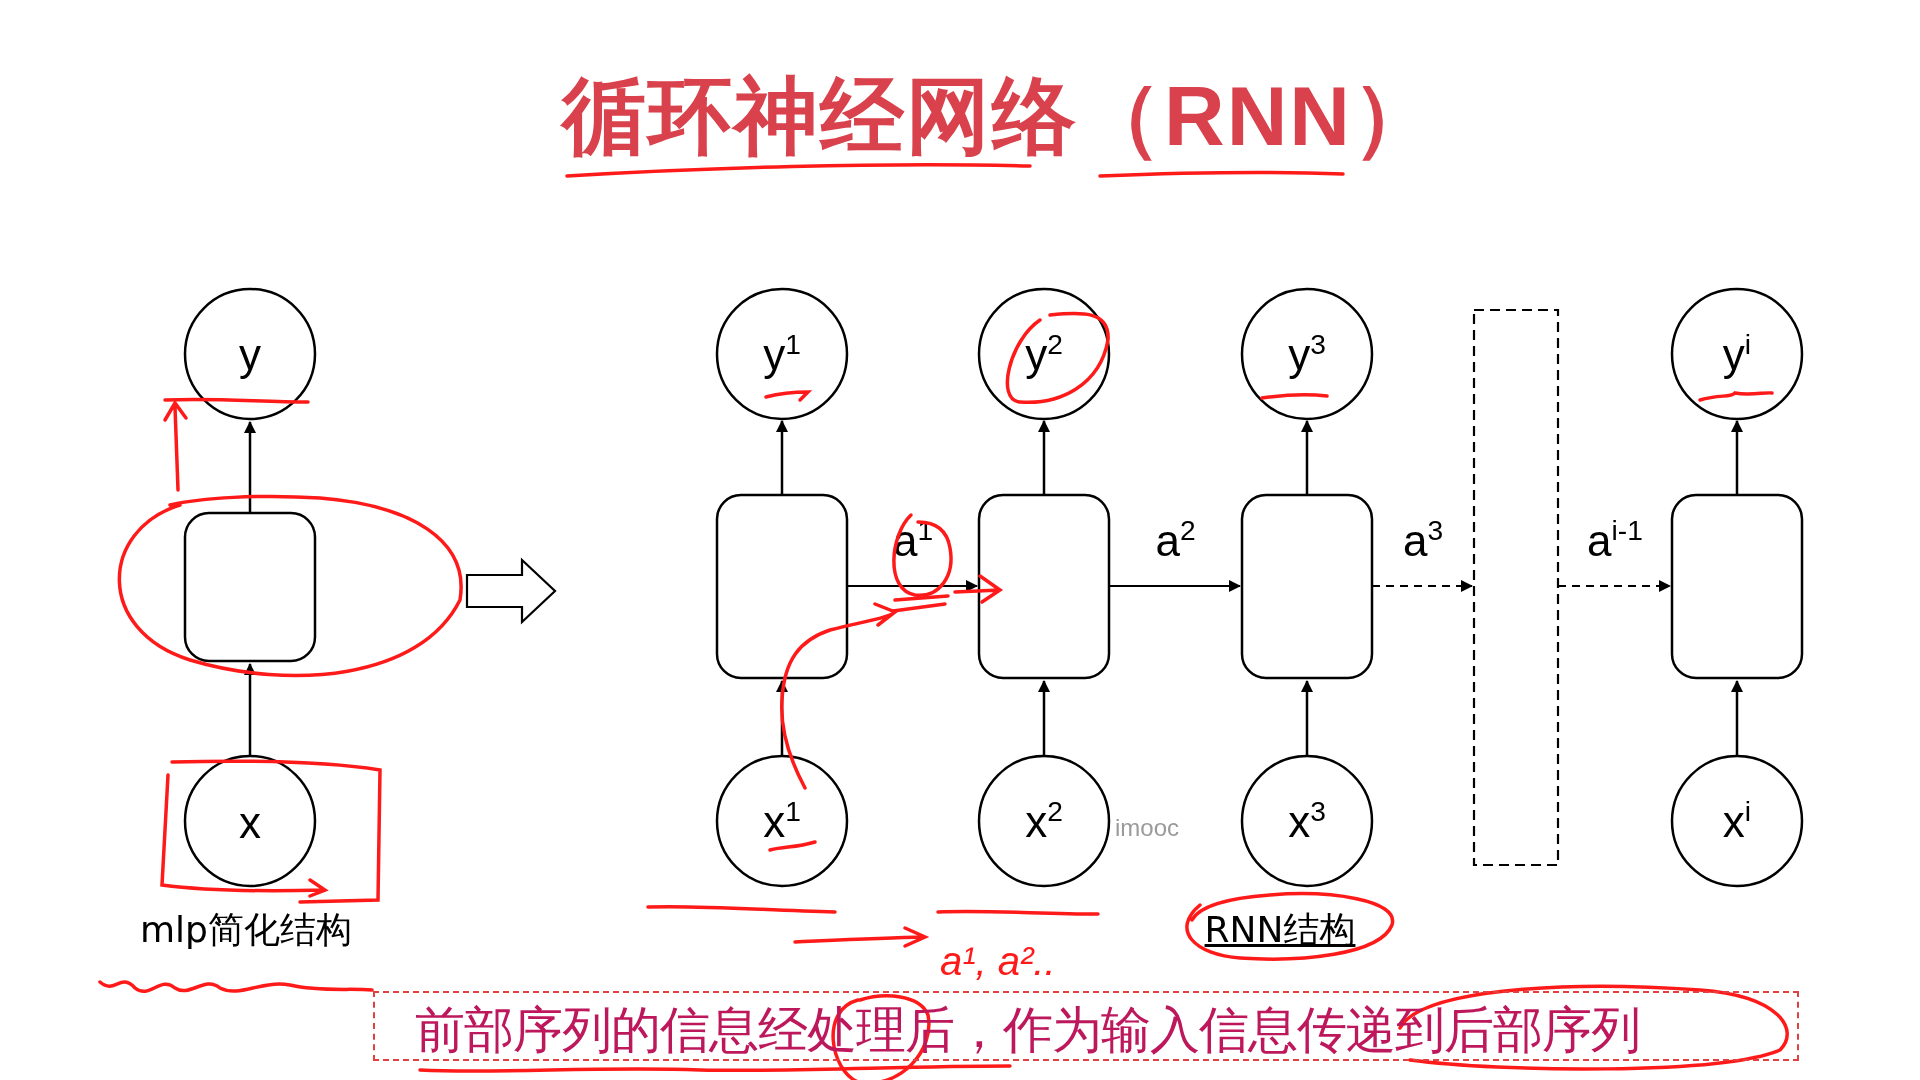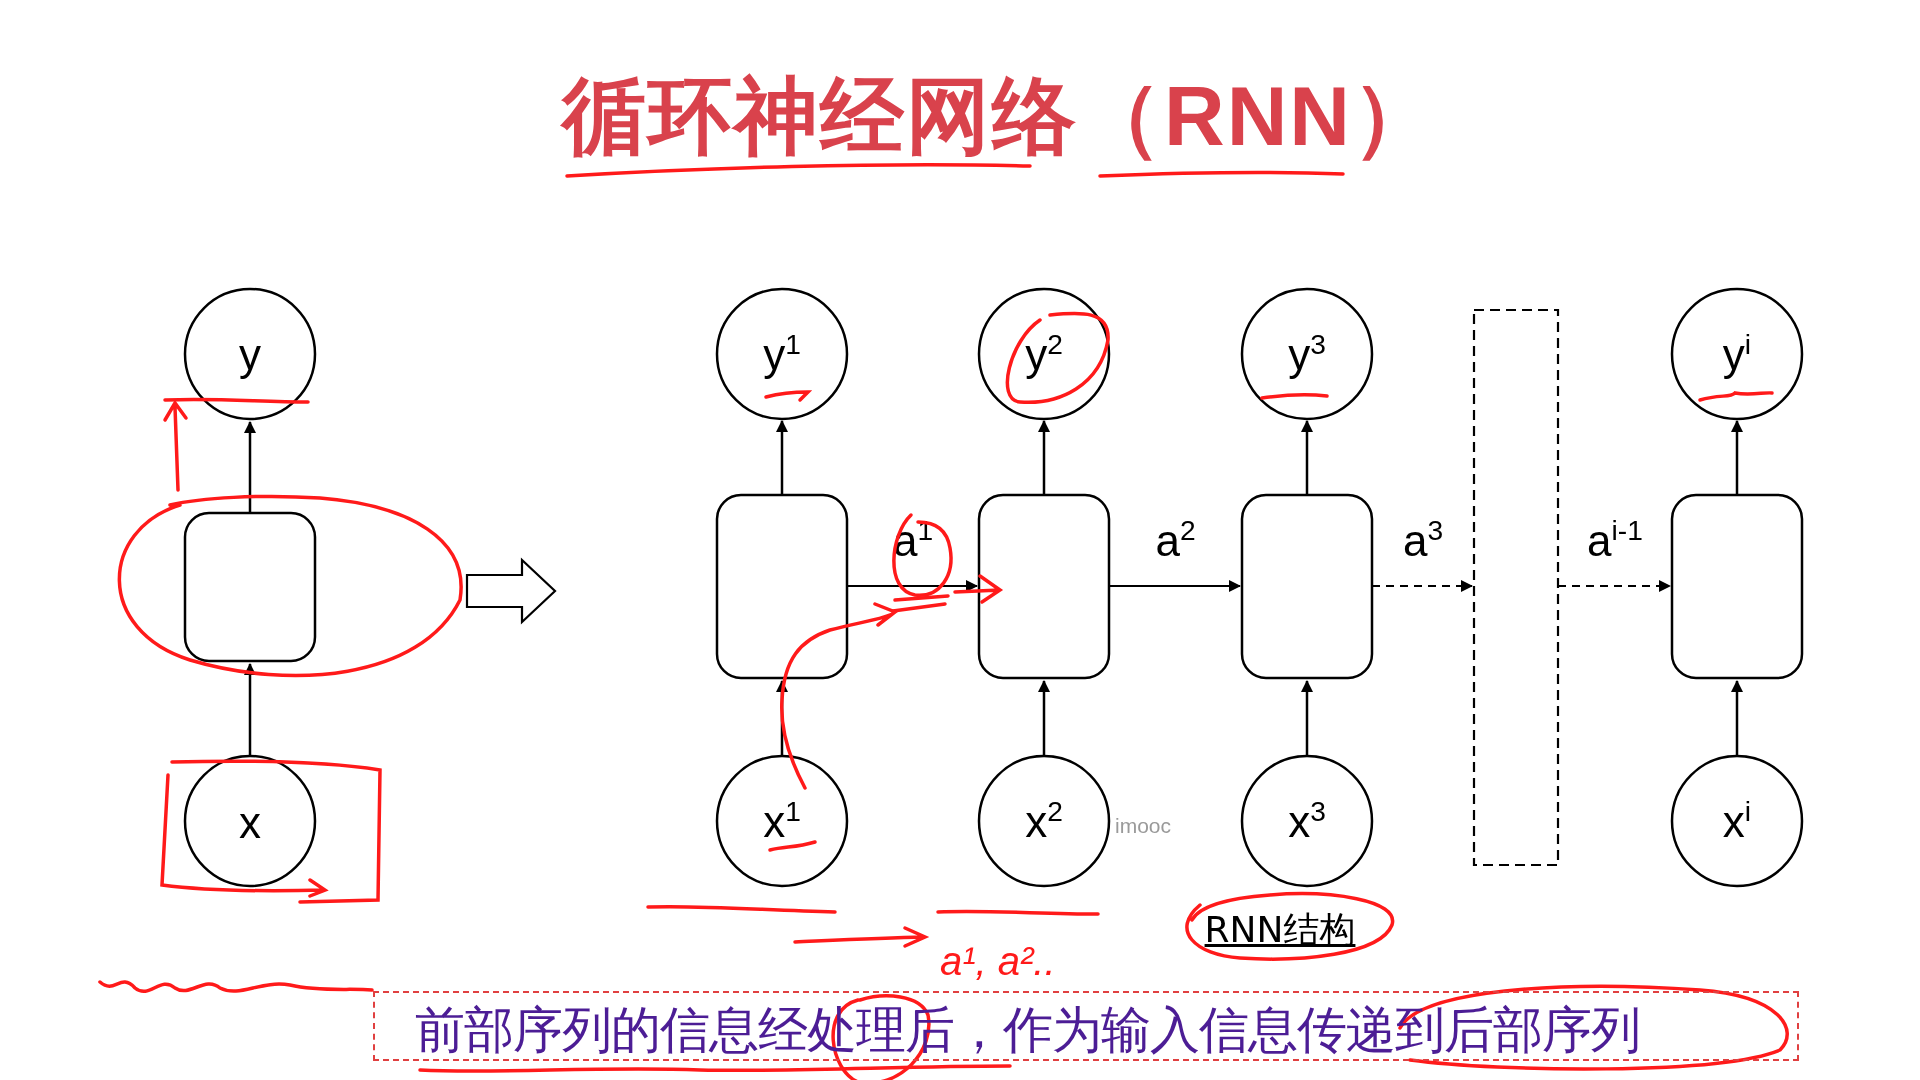--- a/index.html
+++ b/index.html
@@ -4,24 +4,24 @@
 <style>
   html, body { margin:0; padding:0; background:#ffffff; }
   body { width:1920px; height:1080px; position:relative; overflow:hidden;
          font-family:"Liberation Sans", "DejaVu Sans", sans-serif; }
   #stage { position:absolute; left:0; top:0; width:1920px; height:1080px; }
   .title { position:absolute; left:0; top:60px; width:1920px; text-align:center;
            font-family:"DejaVu Sans", sans-serif; font-weight:bold; font-size:84px;
            color:#d9424c; letter-spacing:2px;margin-left:40px; }
   .title .latin { font-family:"Liberation Sans", sans-serif; font-weight:bold; }
   .label { position:absolute; font-family:"DejaVu Sans", sans-serif; font-size:36px; color:#000; white-space:nowrap; transform:translateX(-50%); }
-  .watermark { position:absolute; left:1115px; top:814px; font-family:"Liberation Sans", sans-serif; font-size:21px; color:#9a9a9a; }
+  .watermark { position:absolute; left:1115px; top:814px; font-family:"Liberation Sans", sans-serif; font-size:24px; color:#9a9a9a; }
   .caption { position:absolute; left:373px; top:991px; width:1426px; height:70px;
              border:2px dashed #e04040; box-sizing:border-box; }
-  .caption span { position:absolute; left:40px; top:4px; font-family:Liberation Sans, sans-serif; font-size:50px; color:#4c1d95; white-space:nowrap; letter-spacing:-1px; }
+  .caption span { position:absolute; left:40px; top:4px; font-family:Liberation Sans, sans-serif; font-size:50px; color:#be185d; white-space:nowrap; letter-spacing:-1px; }
   svg text { font-family:"Liberation Sans", sans-serif; }
 </style>
 </head>
 <body>
 
 <div id="stage">
 
   <div class="title">
     <span>循环神经网络</span><span class="latin">（RNN）</span>
   </div>
@@ -106,19 +106,20 @@
       <path d="M795,942 C840,940 880,938 925,937 M905,928 L925,937 L905,946"></path>
       <path d="M938,912 C990,910 1040,914 1098,914"></path>
       <path d="M1200,905 C1170,930 1195,955 1240,958 C1300,962 1380,955 1392,925 C1400,900 1330,890 1270,895 C1230,898 1200,905 1192,920"></path>
       <path d="M420,1070 C500,1074 600,1066 700,1070 C800,1072 900,1066 1010,1066"></path>
       <path d="M858,1000 C820,1010 830,1070 858,1082 C900,1090 935,1050 928,1015 C920,995 885,992 860,1000"></path>
       <path d="M1400,1028 C1420,990 1560,980 1700,990 C1780,996 1800,1030 1780,1050 C1720,1075 1500,1072 1410,1060"></path>
     </g>
     <text x="940" y="975" font-size="40" fill="#ff1a1a" font-style="italic" font-family="DejaVu Serif, serif">a¹, a²..</text>
   </svg>
 
+  <div class="label" style="left:246px; top:906px;">mlp简化结构</div>
   <div class="label" style="left:1280px; top:906px;text-decoration:underline;">RNN结构</div>
   <div class="watermark">imooc</div>
 
   <div class="caption">
     <span>前部序列的信息经处理后，作为输入信息传递到后部序列</span>
   </div>
 </div>
 
 </body></html>

